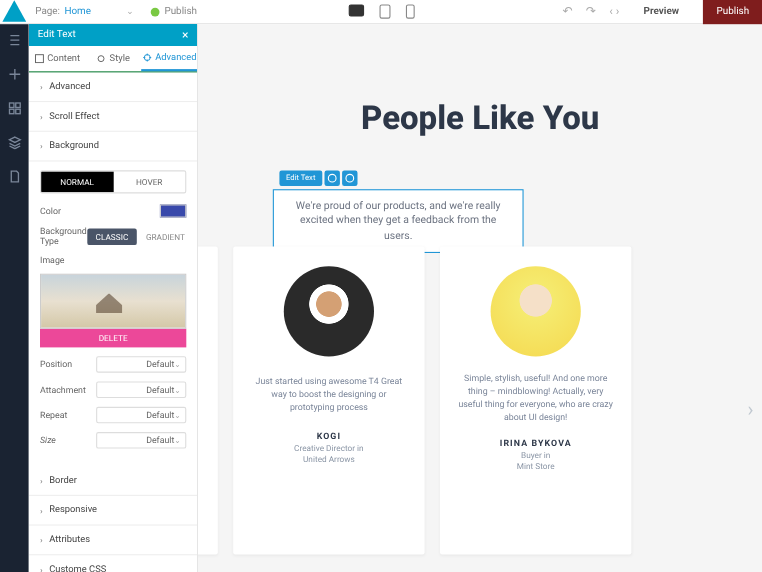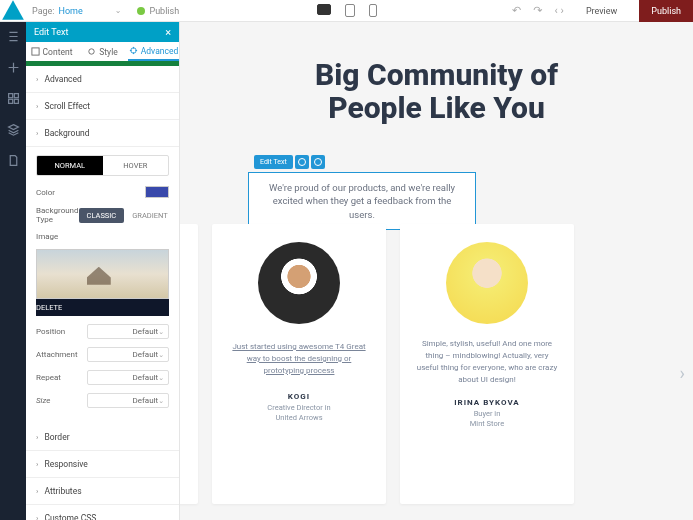--- a/index.html
+++ b/index.html
@@ -19,38 +19,38 @@
 .dev.mob{width:8px;height:13px}
 .tright{margin-left:auto;display:flex;align-items:center;gap:12px;padding-right:0}
 .tico{color:#aaa;font-size:11px}
 .prev{color:#555;padding:0 10px}
 .pub{background:#7f1d1d;color:#fff;height:36px;padding:0 12px;display:flex;align-items:center}
 .lsb{position:absolute;left:0;top:22px;width:26px;height:498px;background:#1a2332;display:flex;flex-direction:column;align-items:center;padding-top:8px;gap:18px}
 .lsb svg{width:13px;height:13px;stroke:#7a8699;fill:none;stroke-width:1.5}
 .panel{position:absolute;left:26px;top:22px;width:154px;height:498px;background:#fff;border-right:1px solid #e5e5e5;overflow-y:auto;font-size:9px}
 .phead{background:#00a0c6;color:#fff;height:20px;display:flex;align-items:center;padding:0 8px;justify-content:space-between}
 .px{font-size:11px;cursor:pointer}
-.ptabs{display:flex;height:24px;border-bottom:5px solid #15803d}
+.ptabs{display:flex;height:24px;border-bottom:1px solid #15803d}
 .ptab{flex:1;display:flex;align-items:center;justify-content:center;gap:3px;font-size:8.5px;color:#666;cursor:pointer}
 .ptab.act{color:#2196d6;border-bottom:2px solid #2196d6}
 .ptab svg{width:9px;height:9px}
 .psec{border-bottom:1px solid #eee;padding:8px 10px;display:flex;align-items:center;gap:6px;color:#444;font-size:8.5px;cursor:pointer}
 .psec .ch{font-size:8px;color:#888}
 .pbody{padding:8px 10px}
 .seg{display:flex;border:1px solid #ddd;border-radius:2px;overflow:hidden;margin-bottom:10px}
 .seg div{flex:1;text-align:center;padding:5px 0;font-size:7.5px;color:#666;cursor:pointer}
 .seg .on{background:#000000;color:#fff}
 .row{display:flex;align-items:center;justify-content:space-between;margin-bottom:8px;font-size:8px;color:#666}
 .pill{display:flex;gap:0}
 .pill div{padding:3px 8px;font-size:7.5px;color:#888;cursor:pointer}
 .pill .on{background:#4a5568;color:#fff;border-radius:2px}
 .swatch{width:24px;height:12px;background:#3949ab;border:1px solid #ccc}
 .imgprev{width:100%;height:50px;background:linear-gradient(180deg,#c8d4db 0%,#e8e0d0 50%,#d4c8a8 100%);border:1px solid #ccc;position:relative;overflow:hidden}
 .imgprev::before{content:"";position:absolute;left:38%;top:35%;width:24px;height:18px;background:rgba(90,70,50,0.6);clip-path:polygon(50% 0,100% 60%,100% 100%,0 100%,0 60%)}
-.delbtn{background:#0f172a;color:#fff;text-align:left;padding:4px 0;font-size:7.5px;cursor:pointer}
+.delbtn{background:#ec4899;color:#fff;text-align:center;padding:4px 14px;font-size:7.5px;cursor:pointer}
 .sel{width:82px;height:15px;border:1px solid #ddd;font-size:8px;color:#666;padding:0 4px;display:flex;align-items:center;justify-content:flex-end;border-radius:2px}
 .sel .sch{font-size:7px;color:#aaa}
 .canvas{position:absolute;left:180px;top:22px;right:0;height:498px;background:#f5f5f5;overflow:hidden}
 .hero{text-align:center;padding:36px 20px 10px}
 .htitle{font-size:30px;font-weight:800;color:#2d3748;line-height:1.1}
 .editbadge{position:absolute;top:133px;left:74px;display:flex;align-items:center;gap:2px}
 .eb{background:#2196d6;color:#fff;font-size:7px;padding:3px 6px;border-radius:2px}
 .ebico{width:14px;height:14px;background:#2196d6;border-radius:2px;display:flex;align-items:center;justify-content:center}
 .ebico::after{content:"";width:6px;height:6px;border:1px solid #fff;border-radius:50%}
 .selbox{position:absolute;top:150px;left:68px;width:228px;height:58px;border:1px solid #2196d6;background:#fff;display:flex;align-items:center;justify-content:center;padding:8px 12px}
@@ -86,21 +86,21 @@
   </div>
   <div class="devices">
     <div class="dev active"></div>
     <div class="dev tab"></div>
     <div class="dev mob"></div>
   </div>
   <div class="tright">
     <span class="tico">↶</span>
     <span class="tico">↷</span>
     <span class="tico">‹ ›</span>
-    <span class="prev" style="white-space: pre-line;">Preview</span>
+    <span class="prev" style="white-space: pre-line; font-weight: bold;">Preview</span>
     <span class="pub" style="white-space: pre-line;">Publish</span>
   </div>
 </div>
 
 <div class="lsb">
   <svg viewBox="0 0 16 16">
       <path d="M3 3h10M3 8h10M3 13h10"></path>
     </svg>
   <svg viewBox="0 0 16 16">
       <path d="M8 2v12M2 8h12"></path>
@@ -222,21 +222,21 @@
     </div>
   <div class="psec">
       <span class="ch">›</span>
       <span style="white-space: pre-line;">Custome CSS</span>
     </div>
 </div>
 
 <div class="canvas">
   <div class="hero">
     <div class="htitle">
-      <span style="white-space: pre-line;">Big Community of</span><br>
+      <br>
       <span style="white-space: pre-line;">People Like You</span>
     </div>
   </div>
   <div class="editbadge">
     <div class="eb" style="white-space: pre-line;">Edit Text</div>
     <div class="ebico"></div>
     <div class="ebico"></div>
   </div>
   <div class="selbox">
     <p style="white-space: pre-line;">We're proud of our products, and we're really excited when they get a feedback from the users.</p>
@@ -246,21 +246,21 @@
 
       <div class="ctxt" style="white-space: pre-line;">ers our design
 s to keep track of
 eryone on our
 team.</div>
       <div class="cname" style="white-space: pre-line;">NS</div>
       <div class="crole" style="white-space: pre-line;">nbox</div>
     </div>
     <div class="card">
       <div class="av av2"></div>
-      <div class="ctxt" style="white-space: pre-line; text-decoration: underline;">Just started using awesome T4 Great way to boost the designing or prototyping process</div>
+      <div class="ctxt" style="white-space: pre-line;">Just started using awesome T4 Great way to boost the designing or prototyping process</div>
       <div class="cname" style="white-space: pre-line;">KOGI</div>
       <div class="crole" style="white-space: pre-line;">Creative Director in
 United Arrows</div>
     </div>
     <div class="card">
       <div class="av av3"></div>
       <div class="ctxt" style="white-space: pre-line;">Simple, stylish, useful! And one more thing – mindblowing! Actually, very useful thing for everyone, who are crazy about UI design!</div>
       <div class="cname" style="white-space: pre-line;">IRINA BYKOVA</div>
       <div class="crole" style="white-space: pre-line;">Buyer in
 Mint Store</div>

